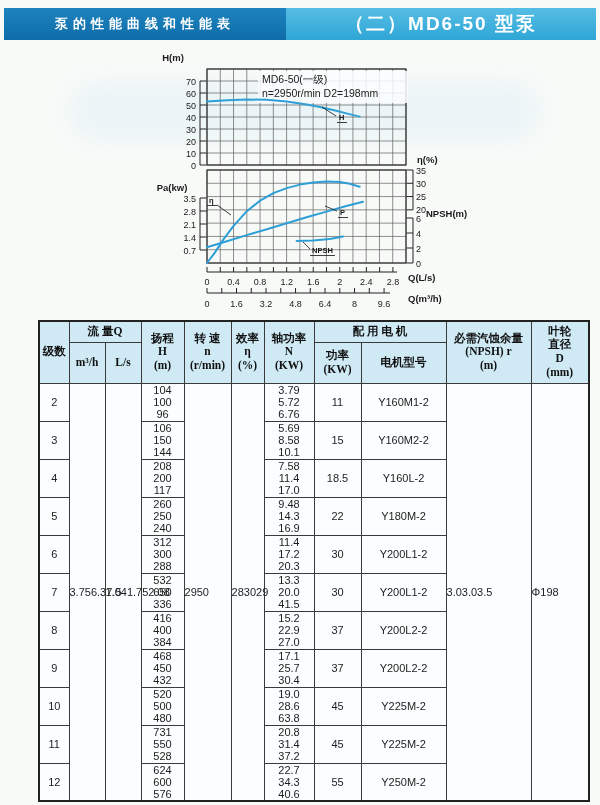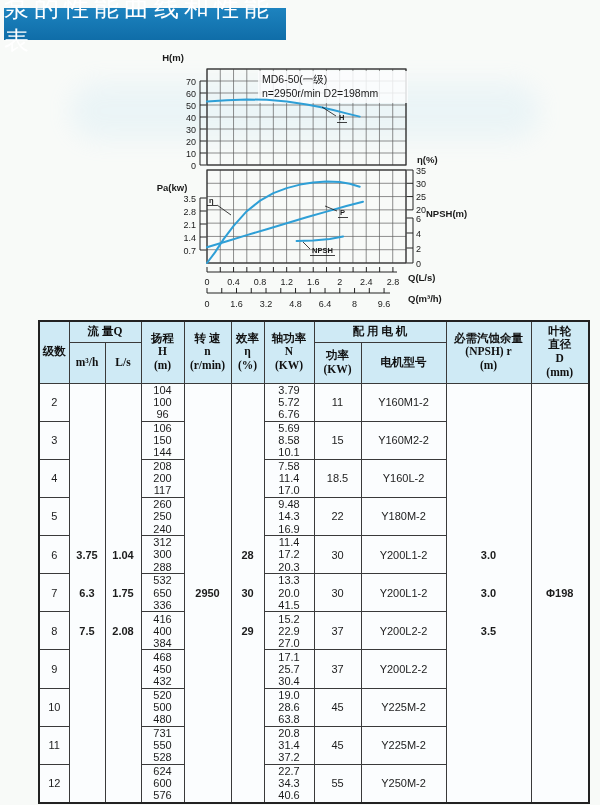--- a/index.html
+++ b/index.html
@@ -9,21 +9,21 @@
     font-family:"Liberation Sans",sans-serif;
   }
   .wm{position:absolute;background:#a8d8ee;border-radius:28px;pointer-events:none;z-index:0;}
   .wm1{left:70px;top:82px;width:470px;height:58px;opacity:.16;filter:blur(12px);}
   .wm2{left:90px;top:688px;width:430px;height:84px;opacity:.22;filter:blur(10px);}
   .wm3{left:52px;top:695px;width:130px;height:70px;opacity:.26;filter:blur(6px);}
   .content{position:relative;z-index:1;}
   .banner{display:flex;margin:8px 4px 0 4px;height:32px;}
   .banner-left{
     width:282px;background:linear-gradient(#1d83bf,#0f6da8);
-    color:#fff;font-size:25px;font-weight:normal;letter-spacing:5px;
+    color:#fff;font-size:13px;font-weight:bold;letter-spacing:5px;
     display:flex;align-items:center;justify-content:center;
   }
   .banner-right{
     flex:1;background:linear-gradient(#55bde4,#2fa6d6);
     color:#fff;font-size:19px;font-weight:bold;letter-spacing:2px;
     display:flex;align-items:center;justify-content:center;
   }
   #chart{display:block;margin-top:10px;}
   #chart text{font-family:"Liberation Sans",sans-serif;fill:#1a1a1a;}
   table{
@@ -38,33 +38,34 @@
   }
   thead tr.r1{height:21px;}
   thead tr.r2{height:41px;}
   td{
     border:1px solid #3a3a3a;text-align:center;vertical-align:middle;
     font-size:11px;color:#1c1c1c;padding:0;
   }
   tbody tr{height:38px;}
   .stack div{line-height:12.2px;}
   td.tall{padding:0;}
-  .slots{display:flex;flex-direction:column;font-weight:bold;}
+  .slots{display:flex;flex-direction:row;}
   .slot{height:38px;display:flex;align-items:center;justify-content:center;}
 </style>
 </head>
 <body>
 
 <div class="wm wm1"></div>
 <div class="wm wm2"></div>
 <div class="wm wm3"></div>
 
 <div class="content">
   <div class="banner">
     <div class="banner-left">泵的性能曲线和性能表</div>
+    <div class="banner-right">（二）MD6-50 型泵</div>
   </div>
 
   <svg id="chart" width="600" height="265" viewBox="0 0 600 265">
       <line x1="207" y1="19" x2="207" y2="115" stroke="#5f5f5f" stroke-width="0.7"></line>
       <line x1="207" y1="120" x2="207" y2="213" stroke="#5f5f5f" stroke-width="0.7"></line>
       <line x1="220.26666666666668" y1="19" x2="220.26666666666668" y2="115" stroke="#5f5f5f" stroke-width="0.7"></line>
       <line x1="220.26666666666668" y1="120" x2="220.26666666666668" y2="213" stroke="#5f5f5f" stroke-width="0.7"></line>
       <line x1="233.53333333333333" y1="19" x2="233.53333333333333" y2="115" stroke="#5f5f5f" stroke-width="0.7"></line>
       <line x1="233.53333333333333" y1="120" x2="233.53333333333333" y2="213" stroke="#5f5f5f" stroke-width="0.7"></line>
       <line x1="246.8" y1="19" x2="246.8" y2="115" stroke="#5f5f5f" stroke-width="0.7"></line>

